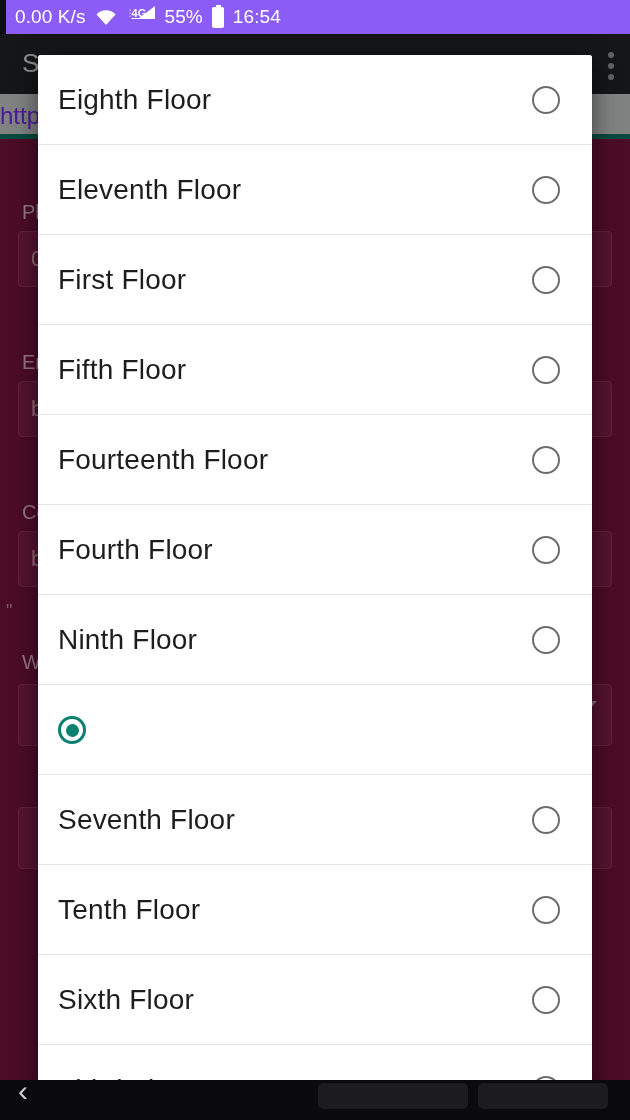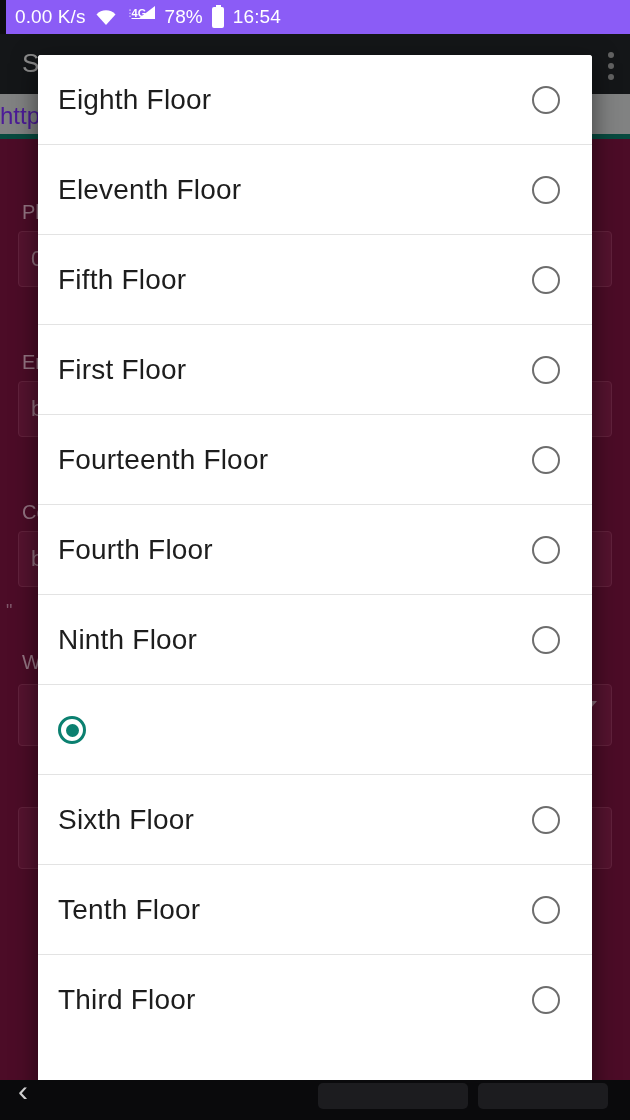--- a/index.html
+++ b/index.html
@@ -204,48 +204,52 @@
     <div id="option-list">
         <div class="opt-row">
           <div class="opt-label">Eighth Floor</div>
           <div class="radio"></div>
         </div>
         <div class="opt-row">
           <div class="opt-label">Eleventh Floor</div>
           <div class="radio"></div>
         </div>
         <div class="opt-row">
+          <div class="opt-label">First Floor</div>
+          <div class="radio"></div>
+        </div>
+        <div class="opt-row">
           <div class="opt-label">Fifth Floor</div>
           <div class="radio"></div>
         </div>
         <div class="opt-row">
-          <div class="opt-label">First Floor</div>
-          <div class="radio"></div>
-        </div>
-        <div class="opt-row">
           <div class="opt-label">Fourteenth Floor</div>
           <div class="radio"></div>
         </div>
         <div class="opt-row">
           <div class="opt-label">Fourth Floor</div>
           <div class="radio"></div>
         </div>
         <div class="opt-row">
           <div class="opt-label">Ninth Floor</div>
           <div class="radio"></div>
         </div>
         <div class="opt-row">
           <div class="radio checked"></div>
         </div>
         <div class="opt-row">
+          <div class="opt-label">Seventh Floor</div>
+          <div class="radio"></div>
+        </div>
+        <div class="opt-row">
+          <div class="opt-label">Tenth Floor</div>
+          <div class="radio"></div>
+        </div>
+        <div class="opt-row">
           <div class="opt-label">Sixth Floor</div>
-          <div class="radio"></div>
-        </div>
-        <div class="opt-row">
-          <div class="opt-label">Tenth Floor</div>
           <div class="radio"></div>
         </div>
         <div class="opt-row">
           <div class="opt-label">Third Floor</div>
           <div class="radio"></div>
         </div>
       </div>
   </div>
 
   <div id="statusbar">
@@ -257,21 +261,21 @@
     </span>
     <span class="sb-item sig-glyph">
       <span class="dots">⋮</span>
       <span class="g4">4G</span>
       <span class="tri">
         <svg width="20" height="14" viewBox="0 0 20 14">
           <path d="M19 0 L19 13 L2 13 Z" fill="#ffffff"></path>
         </svg>
       </span>
     </span>
-    <span class="sb-item">78%</span>
+    <span class="sb-item">55%</span>
     <span class="sb-item batt-glyph"></span>
     <span class="sb-item">16:54</span>
   </div>
 
   <div id="navbar">
     <div id="nav-back">‹</div>
     <div id="nav-home"></div>
     <div id="nav-recent"></div>
   </div>
 

